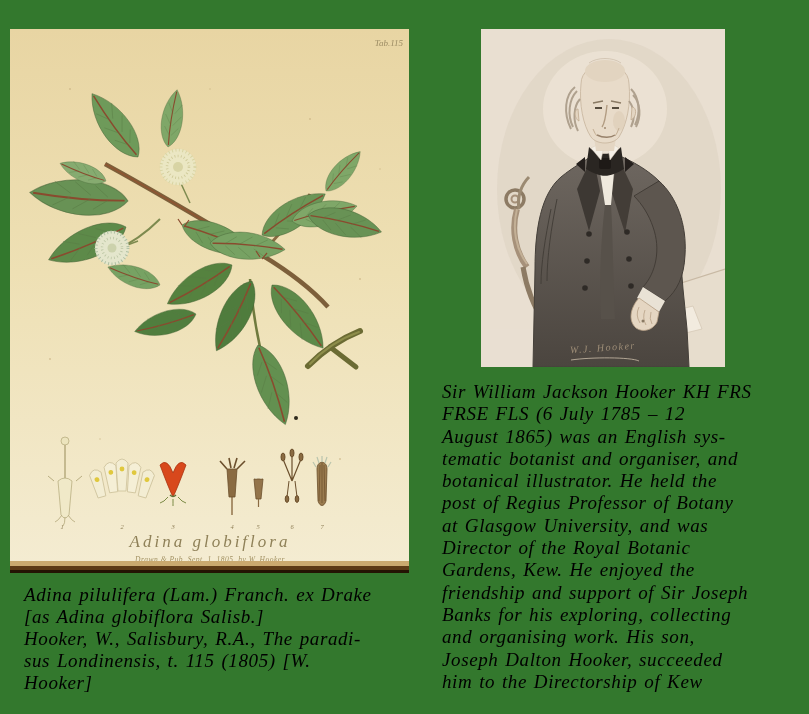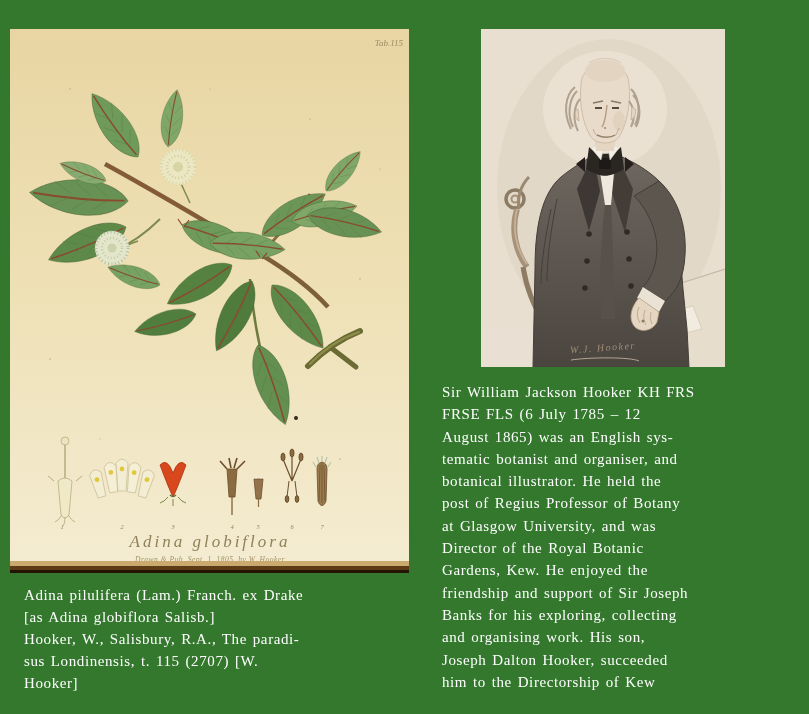--- a/index.html
+++ b/index.html
@@ -8,26 +8,27 @@
     width:809px;height:714px;
     background:#33782d;
     overflow:hidden;
     font-family:"Liberation Serif","DejaVu Serif",serif;
   }
   .img-frame{position:absolute;}
   .plate-frame{left:10px;top:29px;width:417px;height:544px;}
   .portrait-frame{left:481px;top:29px;width:244px;height:338px;}
   .caption{
     position:absolute;
-    color:#ffffff;
-    font-size:15px;
+    color:#000000;
+    font-size:19px;
     line-height:22px;
     letter-spacing:0.6px;
     word-spacing:1.5px;
     white-space:pre-line;
+    font-style:italic;
   }
   .plate-caption{left:24px;top:584px;width:410px;}
   .portrait-caption{left:442px;top:381px;width:368px;line-height:22.3px;}
   svg{display:block;}
 </style>
 </head>
 <body style="background-color: rgb(51, 120, 45);">
 
 <div class="img-frame plate-frame">
 <svg width="399" height="544" viewBox="0 0 399 544">
@@ -296,21 +297,21 @@
   <g transform="rotate(-4 122 320)">
     <text x="122" y="322" text-anchor="middle" font-size="10" font-style="italic" fill="#9c8c76" letter-spacing="1.5">W.J. Hooker</text>
   </g>
   <path d="M90,331 C110,328 150,328 158,332" stroke="#cbbda9" stroke-width="1" fill="none" opacity="0.8"></path>
 </svg>
 </div>
 
 <div class="caption plate-caption">Adina pilulifera (Lam.) Franch. ex Drake
 [as Adina globiflora Salisb.]
 Hooker, W., Salisbury, R.A., The paradi-
-sus Londinensis, t. 115 (2707) [W.
+sus Londinensis, t. 115 (1805) [W.
 Hooker]</div>
 <div class="caption portrait-caption">Sir William Jackson Hooker KH FRS
 FRSE FLS (6 July 1785 – 12
 August 1865) was an English sys-
 tematic botanist and organiser, and
 botanical illustrator. He held the
 post of Regius Professor of Botany
 at Glasgow University, and was
 Director of the Royal Botanic
 Gardens, Kew. He enjoyed the

